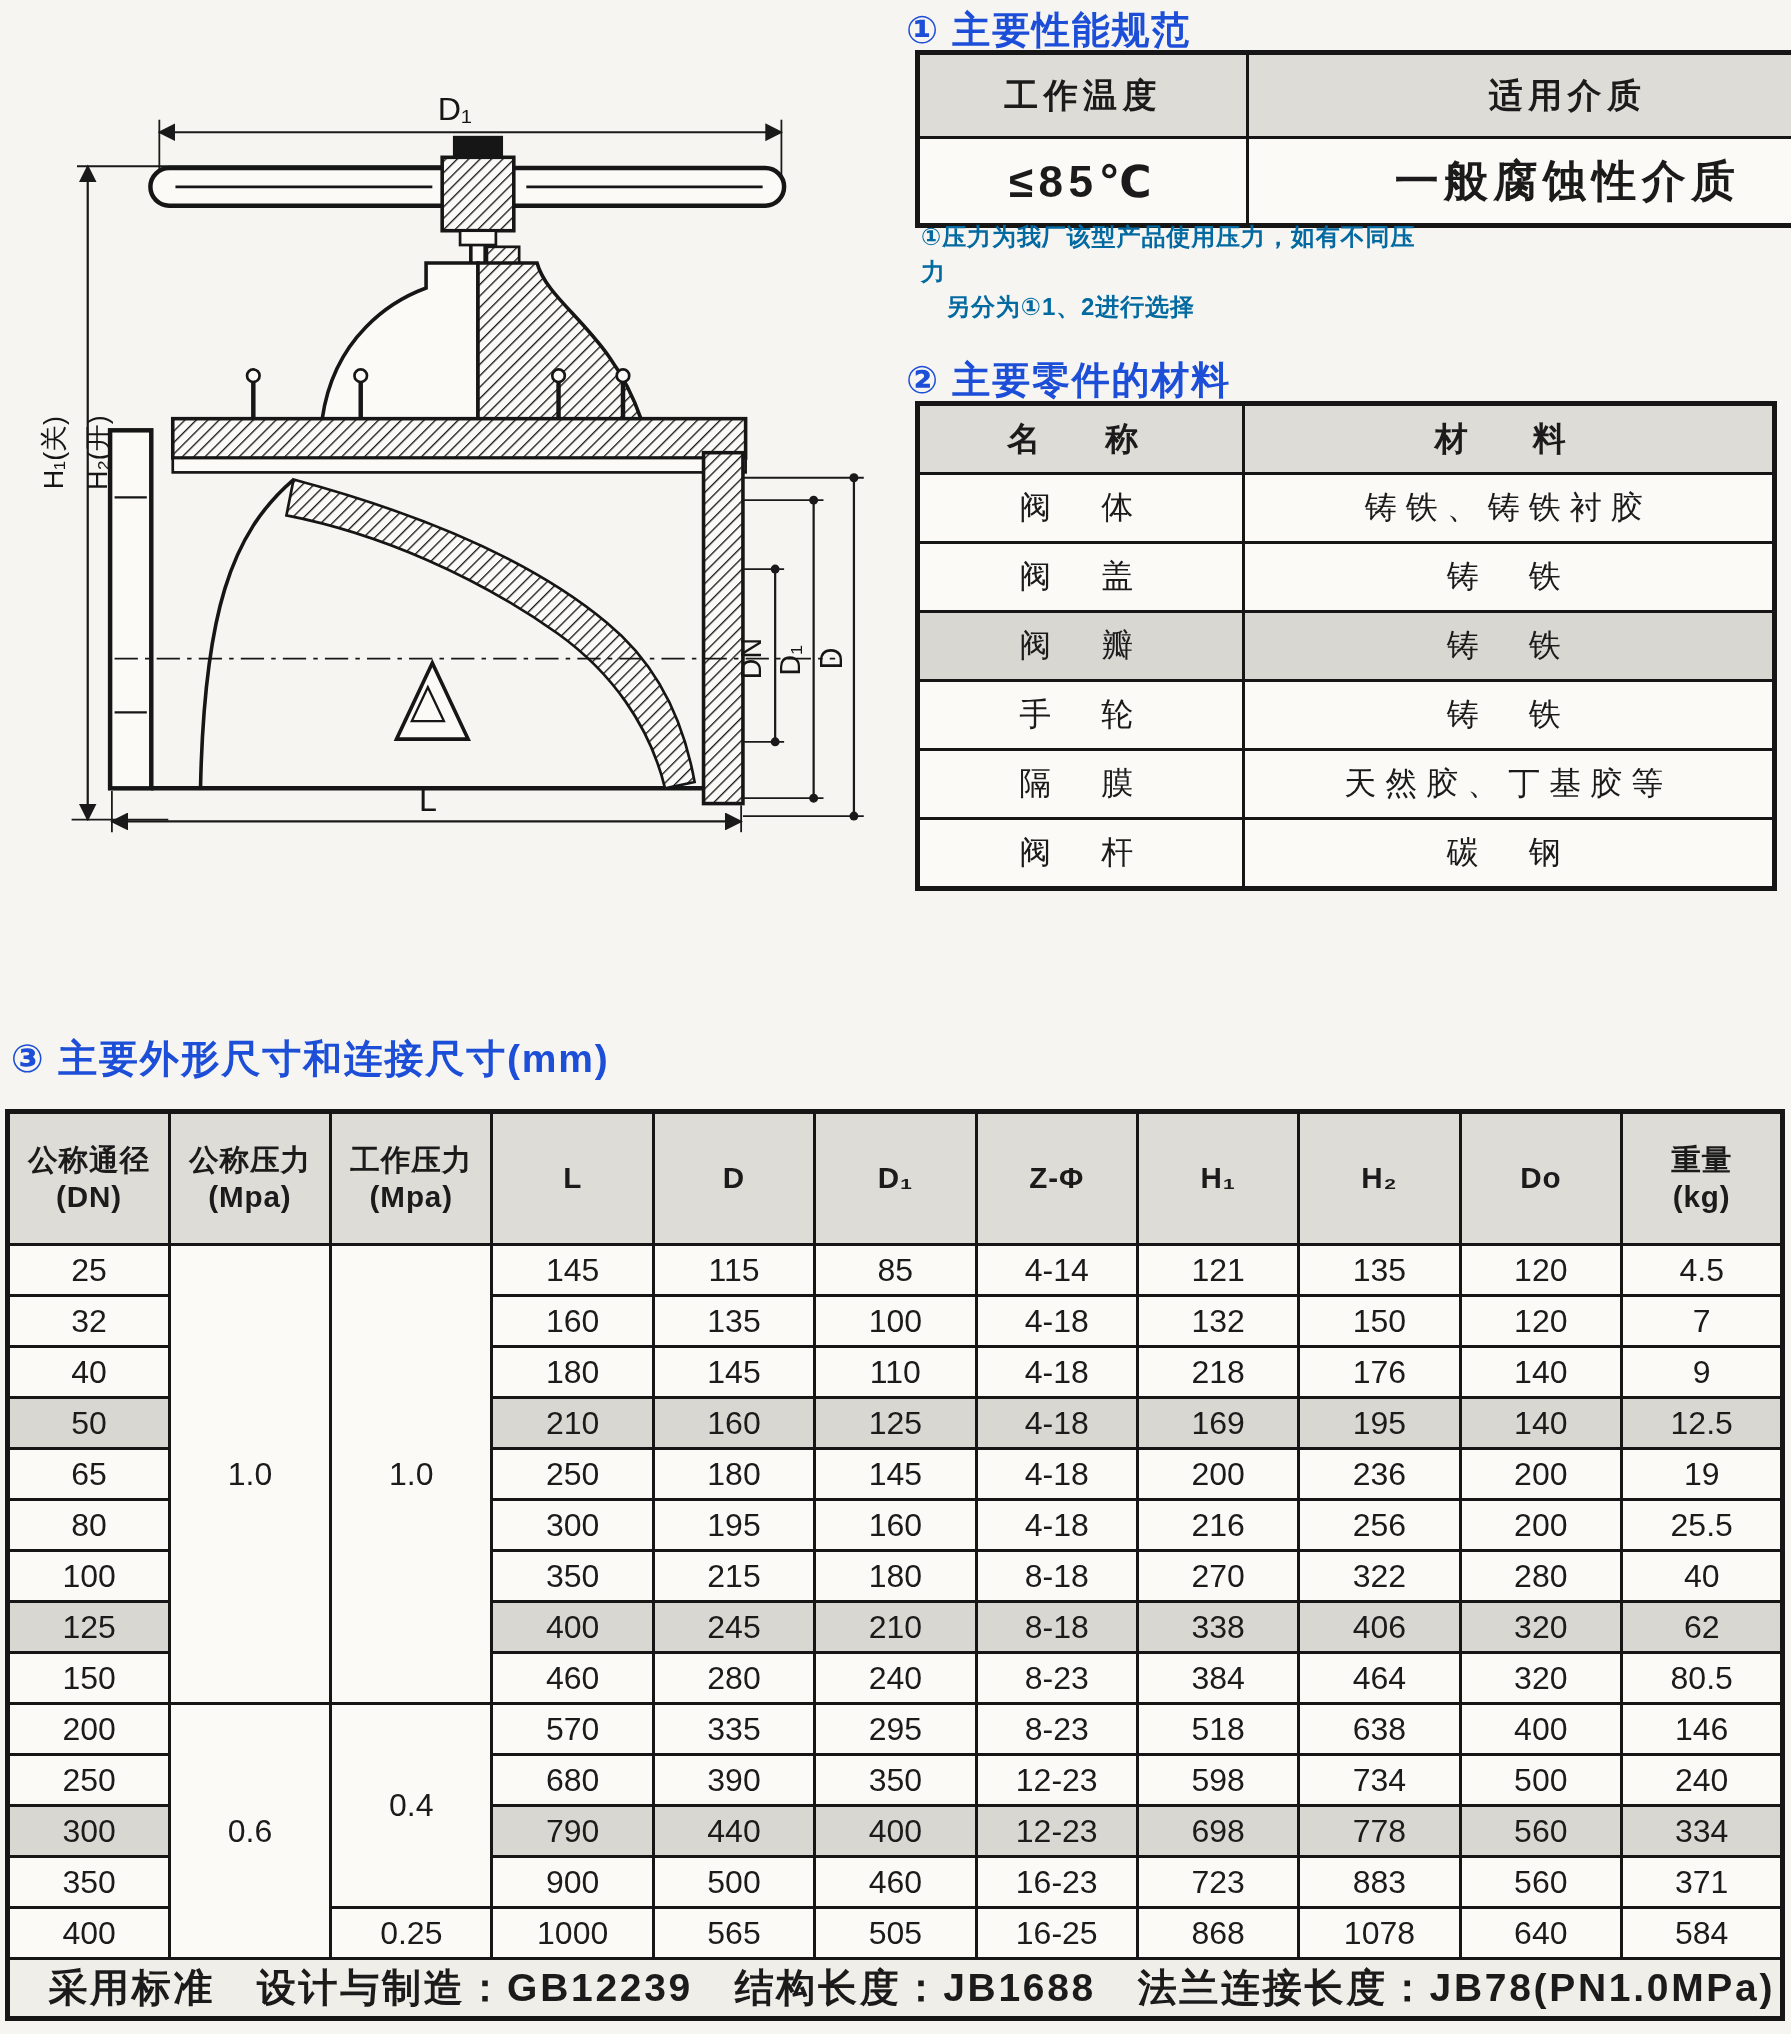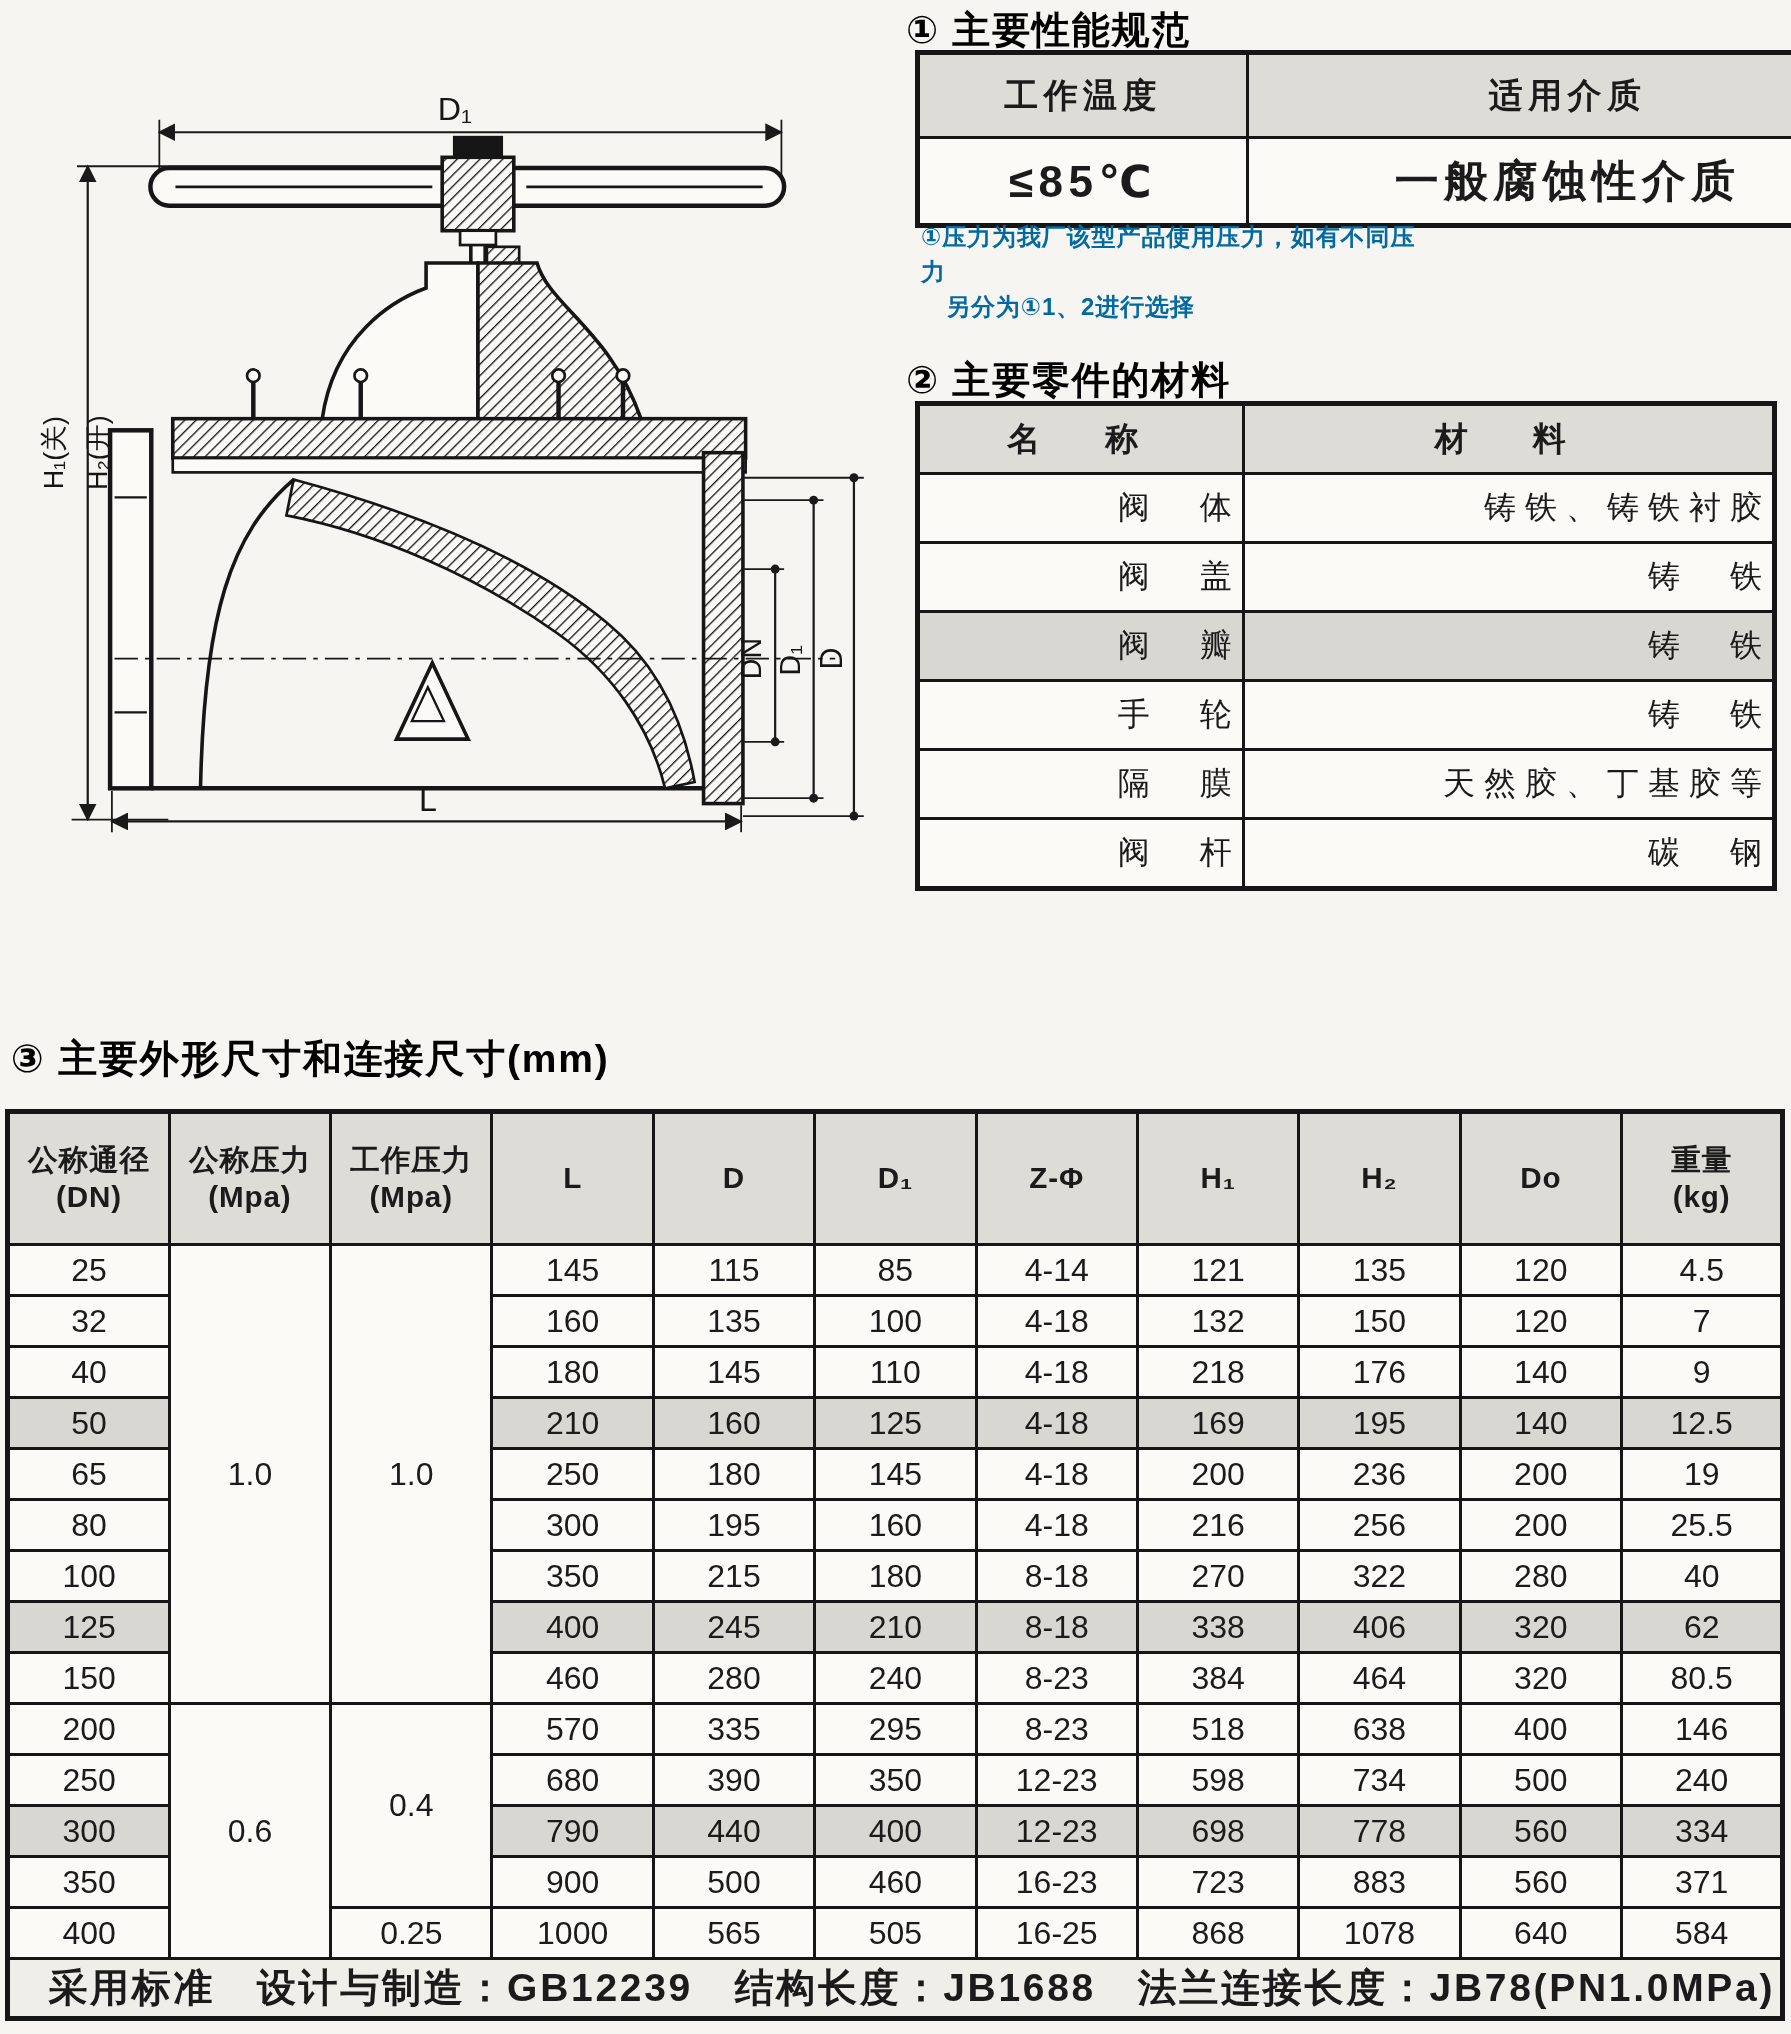--- a/index.html
+++ b/index.html
@@ -1,36 +1,36 @@
 <!DOCTYPE html>
 <html style="font-size:14.3px"><head>
 <meta charset="utf-8">
 <style>
   html,body{margin:0;padding:0;}
   body{font-family:"Liberation Sans","DejaVu Sans",sans-serif;color:#181818;}
   .page{position:relative;width:1791px;height:2035px;background:#f6f5f1;overflow:hidden;}
 
-  .sec-title{position:absolute;font-weight:700;color:#000000;letter-spacing:1.8px;}
+  .sec-title{position:absolute;font-weight:700;color:#1d4ed8;letter-spacing:1.8px;}
   #title-perf{left:906px;top:5.4px;font-size:38px;}
   #title-mat{left:906px;top:355px;font-size:38px;}
   #title-dim{left:10.7px;top:1032px;font-size:39px;}
 
   table{border-collapse:collapse;table-layout:fixed;}
   .sheet{position:absolute;border:5.4px solid #161616;background:#fbfaf7;}
   .sheet th,.sheet td{border:3.1px solid #161616;text-align:center;vertical-align:middle;color:#1b1b1b;}
   .sheet th{background:#dedcd6;font-weight:700;}
   tr.shade td{background:#d9d7d1;}
 
   #perf-table{left:915px;top:50px;width:976px;}
   #perf-table th{height:79px;font-size:34px;letter-spacing:5.4px;}
   #perf-table td{height:82px;font-size:44px;letter-spacing:5.4px;font-weight:bold;}
 
   #mat-table{left:915px;top:401px;width:862px;}
   #mat-table th{height:64px;font-size:33px;letter-spacing:16px;}
-  #mat-table td{height:64px;font-size:32px;letter-spacing:9px;text-align:right;}
+  #mat-table td{height:64px;font-size:32px;letter-spacing:9px;}
 
   #dim-table{left:5.4px;top:1109px;width:1780px;}
   #dim-table th{height:127px;font-size:29.6px;white-space:pre-line;line-height:1.25;letter-spacing:0.9px;}
   #dim-table td{height:46px;font-size:32px;}
   #dim-table tfoot td{height:54px;text-align:left;padding-left:38px;font-size:39px;font-weight:700;background:#f0eee8;letter-spacing:2.7px;}
 
   .note{position:absolute;left:921px;top:220px;width:519px;font-size:24px;font-weight:700;line-height:1.45;color:#0369a1;letter-spacing:0.9px;}
   .note .l2{padding-left:25px;}
 
   #drawing{position:absolute;left:25px;top:32px;width:846px;height:819px;}

